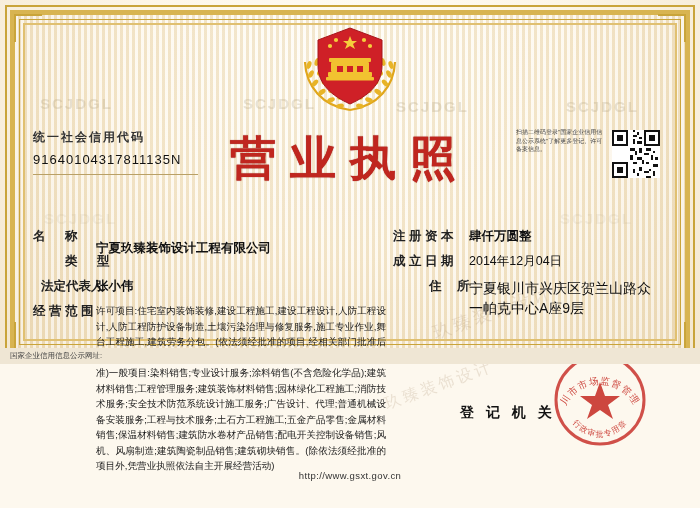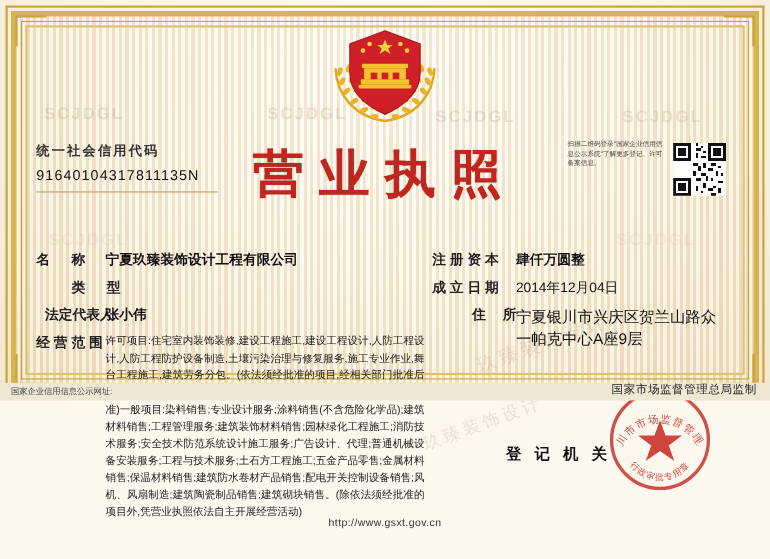--- a/index.html
+++ b/index.html
@@ -274,21 +274,21 @@
           <rect x="9" y="17" width="1" height="2"></rect>
           <rect x="14" y="18" width="2" height="1"></rect>
         <rect x="18" y="18" width="1" height="2"></rect>
           <rect x="11" y="19" width="1" height="1"></rect>
           <rect x="15" y="20" width="2" height="1"></rect>
       </g>
     </svg>
   </div>
 
   <div class="field-label" style="left:33px;top:228px;letter-spacing:8px;">名    称</div>
-  <div class="field-value bold" style="left:96px;top:228px;">宁夏玖臻装饰设计工程有限公司</div>
+  <div class="field-value bold" style="left:96px;top:240px;">宁夏玖臻装饰设计工程有限公司</div>
 
   <div class="field-label" style="left:33px;top:253px;letter-spacing:8px;padding-left:32px;">类    型</div>
 
   <div class="field-label" style="left:33px;top:278px;padding-left:8px;">法定代表人</div>
   <div class="field-value bold" style="left:96px;top:278px;">张小伟</div>
 
   <div class="field-label" style="left:33px;top:303px;">经 营 范 围</div>
   <div class="scope-text">许可项目:住宅室内装饰装修,建设工程施工,建设工程设计,人防工程设计,人防工程防护设备制造,土壤污染治理与修复服务,施工专业作业,舞台工程施工,建筑劳务分包。(依法须经批准的项目,经相关部门批准后方可开展经营活动,具体经营项目以相关部门批准文件或许可证件为准)一般项目:染料销售;专业设计服务;涂料销售(不含危险化学品);建筑材料销售;工程管理服务;建筑装饰材料销售;园林绿化工程施工;消防技术服务;安全技术防范系统设计施工服务;广告设计、代理;普通机械设备安装服务;工程与技术服务;土石方工程施工;五金产品零售;金属材料销售;保温材料销售;建筑防水卷材产品销售;配电开关控制设备销售;风机、风扇制造;建筑陶瓷制品销售;建筑砌块销售。(除依法须经批准的项目外,凭营业执照依法自主开展经营活动)</div>
 
   <div class="field-label" style="left:393px;top:228px;">注 册 资 本</div>
@@ -316,15 +316,14 @@
       </text>
       <polygon points="48,30 53,44 68,44 56,53 61,67 48,58 35,67 40,53 28,44 43,44" fill="#c8332b" opacity=".9"></polygon>
     </svg>
   </div>
 
   <div class="reg-auth">登 记 机 关</div>
 
   <div class="site-url">http://www.gsxt.gov.cn</div>
   <div class="foot-bar"></div>
   <div class="foot-left">国家企业信用信息公示网址:</div>
-  <div class="foot-right">国家市场监督管理总局监制</div>
 
 </div>
 
 </body></html>

